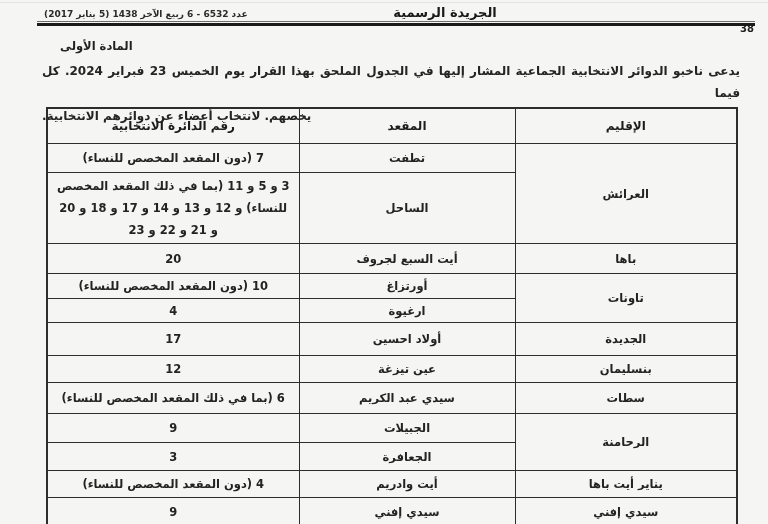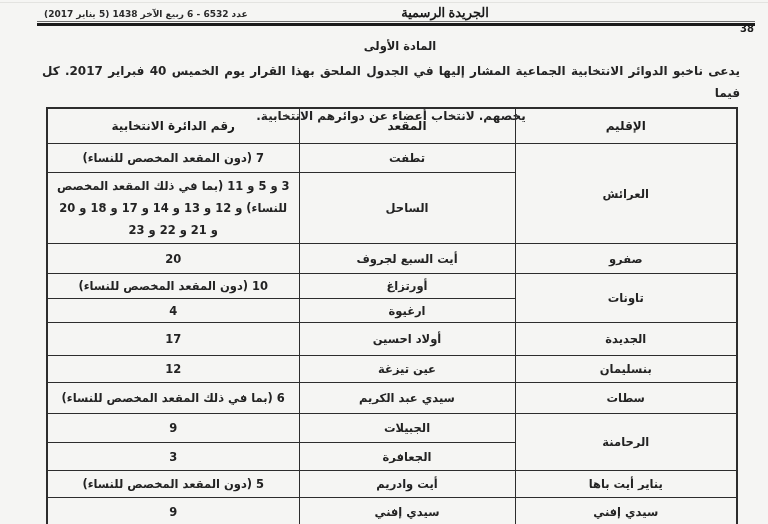--- a/index.html
+++ b/index.html
@@ -19,46 +19,46 @@
     border-top: 1px solid #e3e3e0;
   }
   .issue {
     position: absolute; top: 9px; left: 44px;
     font-size: 9px; font-weight: bold; color: #2a2a2a;
     direction: rtl; white-space: nowrap;
   }
   .gazette-title {
     position: absolute; top: 5px; left: 330px; width: 230px;
     text-align: center; font-size: 13px; font-weight: bold;
-    direction: rtl; color: #1a1a1a; font-family: Liberation Serif, serif;
+    direction: rtl; color: #1a1a1a;
   }
   .pageno {
     position: absolute; top: 7px; left: 740px;
     font-size: 10px; font-weight: bold; margin-top: 16px;
   }
   .rule-thin {
     position: absolute; top: 21px; left: 37px; width: 718px;
     border-top: 1px solid #6e6e6e;
   }
   .rule-thick {
     position: absolute; top: 23px; left: 37px; width: 718px; height: 3px;
     background: #1b1b1b;
   }
   .article-heading {
     position: absolute; top: 39px; left: 60px; right: 28px;
-    text-align: center; direction: rtl;
+    text-align: left; direction: rtl;
     font-size: 11.5px; font-weight: bold; color: #222;
   }
   .para {
     position: absolute; top: 60px; left: 42px; right: 28px;
     direction: rtl; font-size: 12px; font-weight: bold;
     color: #242424; line-height: 22px;
   }
   .para .l1 { text-align: justify; text-align-last: justify; }
-  .para .l2 { text-align: center; margin-top: 1px; }
+  .para .l2 { text-align: left; margin-top: 1px; }
 
   table.elections {
     position: absolute; top: 107px; left: 46px;
     width: 690px;
     border-collapse: collapse;
     direction: rtl;
     table-layout: fixed;
   }
   table.elections, table.elections th, table.elections td {
     border: 1.6px solid #2d2d2d;
@@ -88,21 +88,21 @@
   <span class="issue">عدد 6532 - 6 ربيع الآخر 1438 (5 يناير 2017)</span>
   <span class="gazette-title">الجريدة الرسمية</span>
   <span class="pageno">38</span>
 
   <div class="rule-thin"></div>
   <div class="rule-thick"></div>
 
   <div class="article-heading">المادة الأولى</div>
 
   <div class="para">
-    <div class="l1">يدعى ناخبو الدوائر الانتخابية الجماعية المشار إليها في الجدول الملحق بهذا القرار يوم الخميس 40 فبراير 2017. كل فيما</div>
+    <div class="l1">يدعى ناخبو الدوائر الانتخابية الجماعية المشار إليها في الجدول الملحق بهذا القرار يوم الخميس 23 فبراير 2024. كل فيما</div>
     <div class="l2">يخصهم. لانتخاب أعضاء عن دوائرهم الانتخابية.</div>
   </div>
 
   <table class="elections" dir="rtl">
     <colgroup>
       <col style="width:222px">
       <col style="width:216px">
       <col style="width:252px">
     </colgroup>
     <tbody>
@@ -114,21 +114,21 @@
       <tr style="height:29px">
         <td rowspan="2">العرائش</td>
         <td>تطفت</td>
         <td>7 (دون المقعد المخصص للنساء)</td>
       </tr>
       <tr style="height:45px">
         <td>الساحل</td>
         <td class="district-multi">3 و 5 و 11 (بما في ذلك المقعد المخصص للنساء) و 12 و 13 و 14 و 17 و 18 و 20 و 21 و 22 و 23</td>
       </tr>
       <tr style="height:30px">
-        <td>صفرو</td>
+        <td>باها</td>
         <td>أيت السبع لجروف</td>
         <td>20</td>
       </tr>
       <tr style="height:25px">
         <td rowspan="2">تاونات</td>
         <td>أورتزاغ</td>
         <td>10 (دون المقعد المخصص للنساء)</td>
       </tr>
       <tr style="height:24px">
         <td>ارغيوة</td>
@@ -154,21 +154,21 @@
         <td>الجبيلات</td>
         <td>9</td>
       </tr>
       <tr style="height:28px">
         <td>الجعافرة</td>
         <td>3</td>
       </tr>
       <tr style="height:27px">
         <td>يناير أيت باها</td>
         <td>أيت وادريم</td>
-        <td>5 (دون المقعد المخصص للنساء)</td>
+        <td>4 (دون المقعد المخصص للنساء)</td>
       </tr>
       <tr style="height:30px">
         <td>سيدي إفني</td>
         <td>سيدي إفني</td>
         <td>9</td>
       </tr>
     </tbody>
   </table>
 </div>
 

